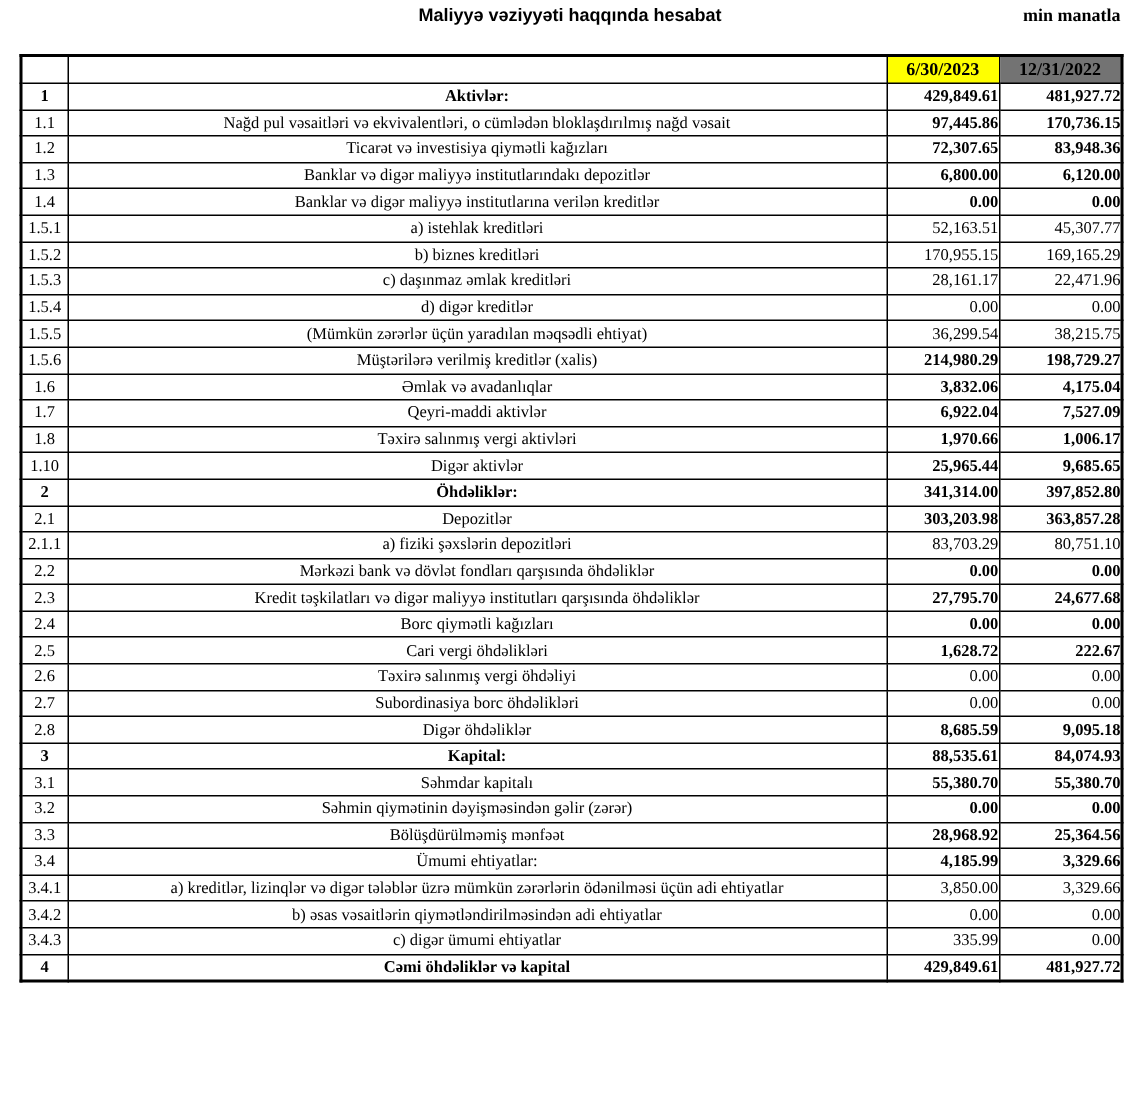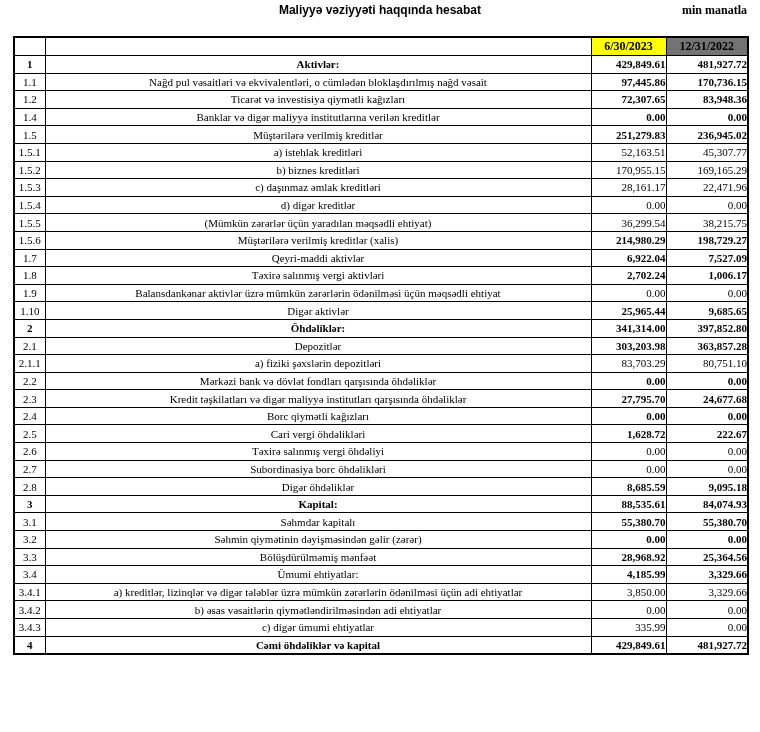--- a/index.html
+++ b/index.html
@@ -105,30 +105,30 @@
           <td class="c-val">97,445.86</td>
           <td class="c-val">170,736.15</td>
         </tr>
         <tr class="bold">
           <td class="c-no">1.2</td>
           <td class="c-label">Ticarət və investisiya qiymətli kağızları</td>
           <td class="c-val">72,307.65</td>
           <td class="c-val">83,948.36</td>
         </tr>
         <tr class="bold">
+          <td class="c-no">1.3</td>
+          <td class="c-label">Banklar və digər maliyyə institutlarındakı depozitlər</td>
+          <td class="c-val">6,800.00</td>
+          <td class="c-val">6,120.00</td>
+        </tr>
+        <tr class="bold">
           <td class="c-no">1.4</td>
           <td class="c-label">Banklar və digər maliyyə institutlarına verilən kreditlər</td>
           <td class="c-val">0.00</td>
           <td class="c-val">0.00</td>
-        </tr>
-        <tr class="bold">
-          <td class="c-no">1.5</td>
-          <td class="c-label">Müştərilərə verilmiş kreditlər</td>
-          <td class="c-val">251,279.83</td>
-          <td class="c-val">236,945.02</td>
         </tr>
         <tr class="plain">
           <td class="c-no">1.5.1</td>
           <td class="c-label">a) istehlak kreditləri</td>
           <td class="c-val">52,163.51</td>
           <td class="c-val">45,307.77</td>
         </tr>
         <tr class="plain">
           <td class="c-no">1.5.2</td>
           <td class="c-label">b) biznes kreditləri</td>
@@ -153,36 +153,36 @@
           <td class="c-val">36,299.54</td>
           <td class="c-val">38,215.75</td>
         </tr>
         <tr class="bold">
           <td class="c-no">1.5.6</td>
           <td class="c-label">Müştərilərə verilmiş kreditlər (xalis)</td>
           <td class="c-val">214,980.29</td>
           <td class="c-val">198,729.27</td>
         </tr>
         <tr class="bold">
+          <td class="c-no">1.6</td>
+          <td class="c-label">Əmlak və avadanlıqlar</td>
+          <td class="c-val">3,832.06</td>
+          <td class="c-val">4,175.04</td>
+        </tr>
+        <tr class="bold">
           <td class="c-no">1.7</td>
           <td class="c-label">Qeyri-maddi aktivlər</td>
           <td class="c-val">6,922.04</td>
           <td class="c-val">7,527.09</td>
         </tr>
         <tr class="bold">
           <td class="c-no">1.8</td>
           <td class="c-label">Təxirə salınmış vergi aktivləri</td>
-          <td class="c-val">2,702.24</td>
+          <td class="c-val">1,970.66</td>
           <td class="c-val">1,006.17</td>
-        </tr>
-        <tr class="plain">
-          <td class="c-no">1.9</td>
-          <td class="c-label">Balansdankənar aktivlər üzrə mümkün zərərlərin ödənilməsi üçün məqsədli ehtiyat</td>
-          <td class="c-val">0.00</td>
-          <td class="c-val">0.00</td>
         </tr>
         <tr class="bold">
           <td class="c-no">1.10</td>
           <td class="c-label">Digər aktivlər</td>
           <td class="c-val">25,965.44</td>
           <td class="c-val">9,685.65</td>
         </tr>
         <tr class="section">
           <td class="c-no">2</td>
           <td class="c-label">Öhdəliklər:</td>

